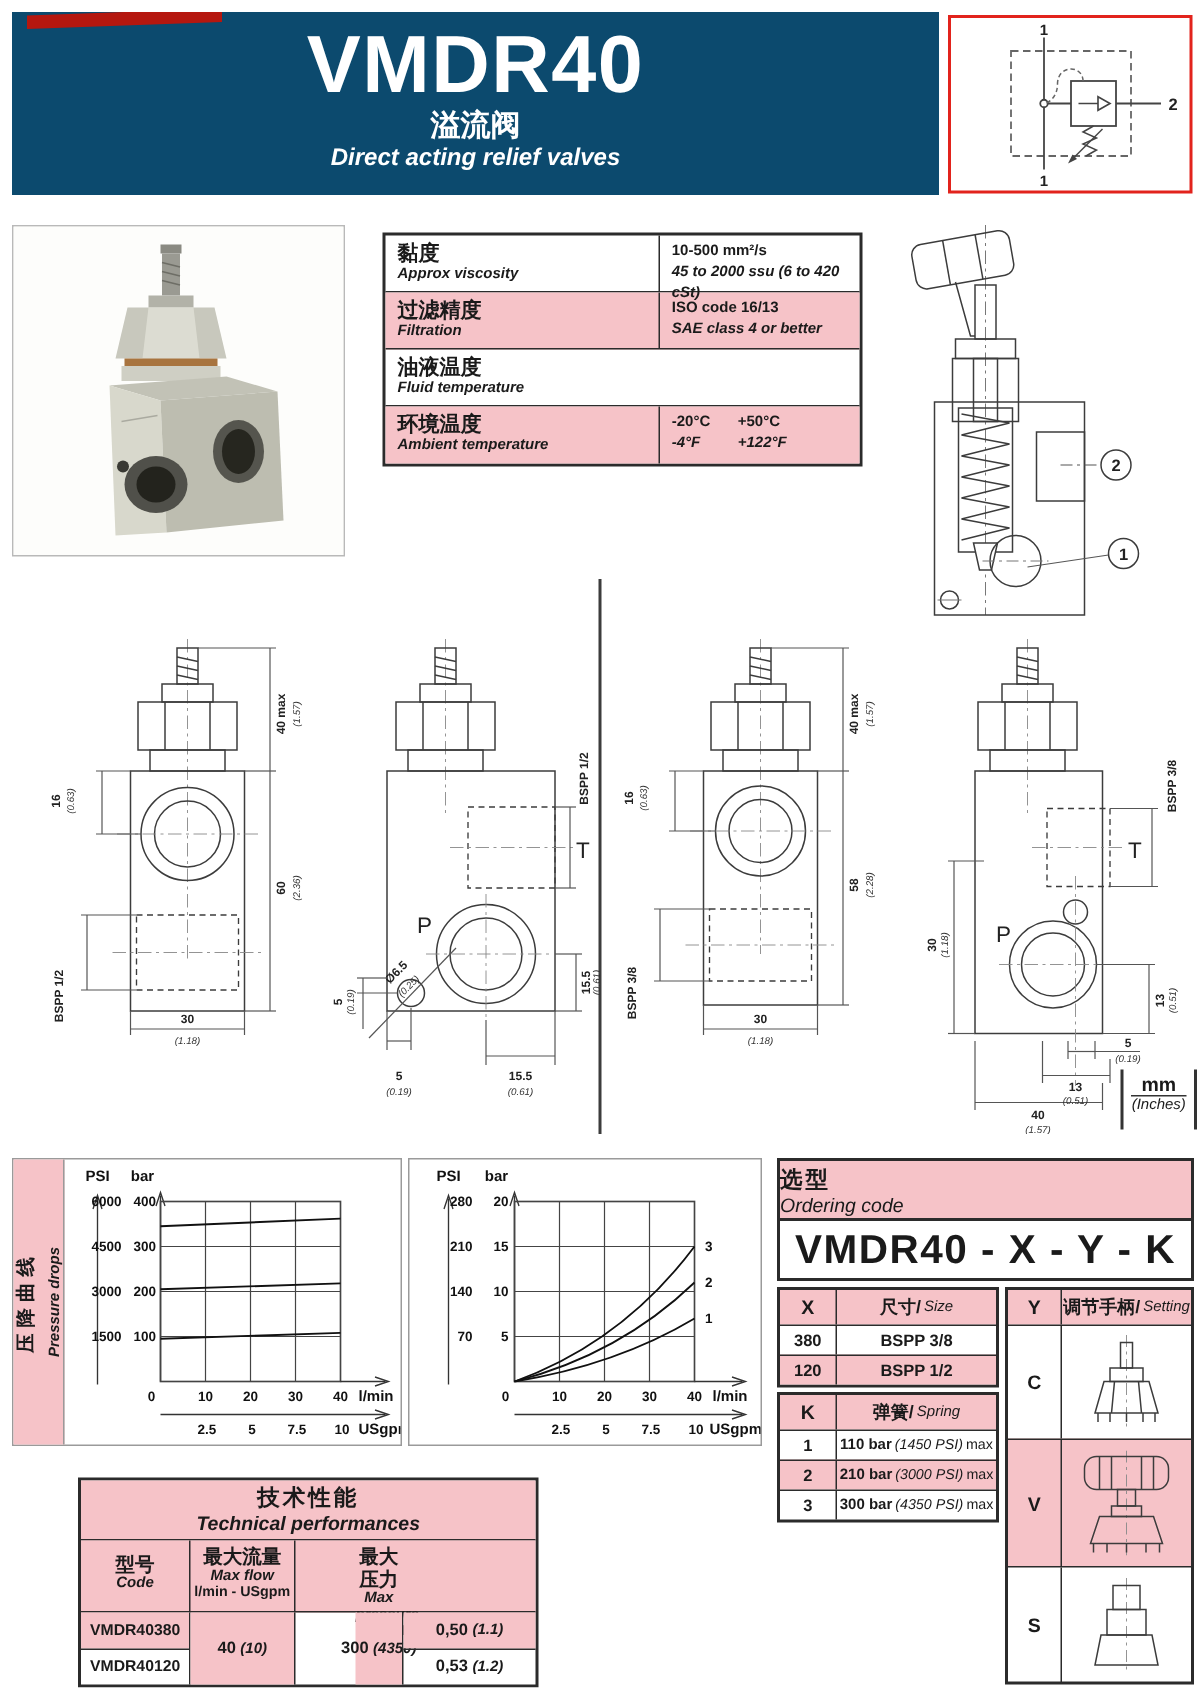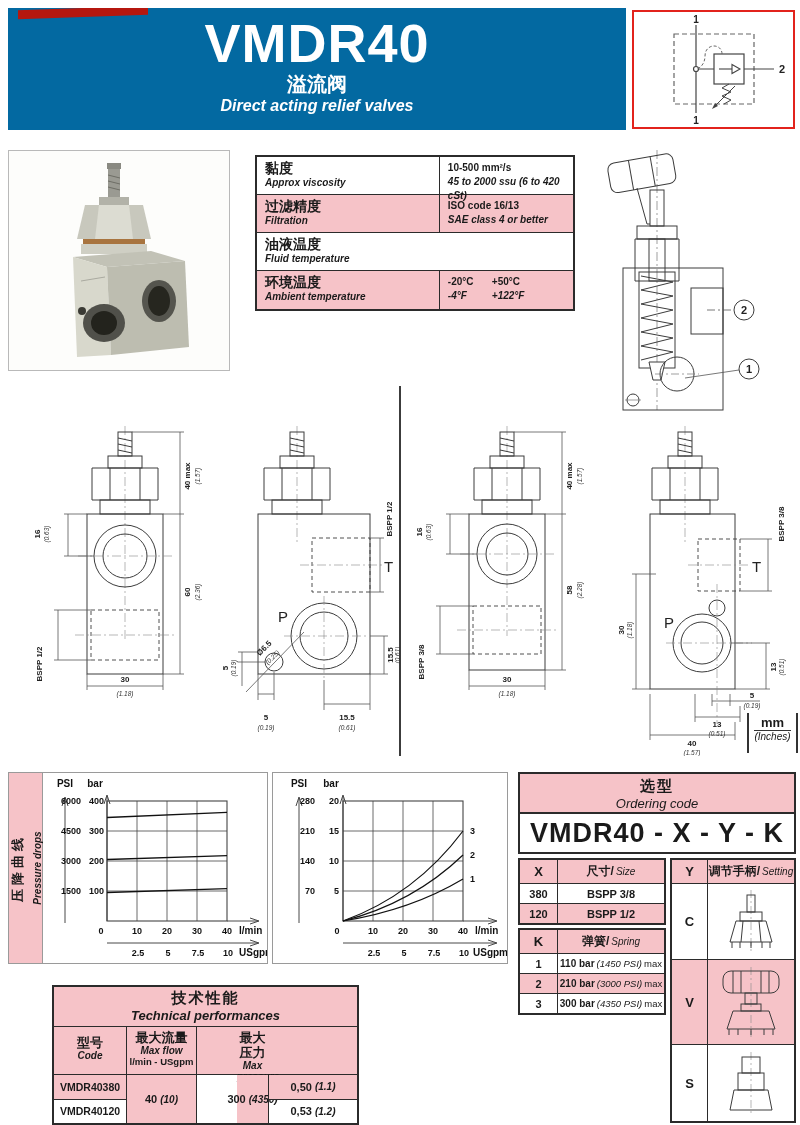--- a/index.html
+++ b/index.html
@@ -2,21 +2,21 @@
 <html><head>
 <meta charset="utf-8">
 <style>
   * { margin:0; padding:0; box-sizing:border-box; }
   body { background:#fff; font-family:"Liberation Sans", sans-serif; color:#1a1a1a; }
   #page { position:relative; width:800px; height:1125px; background:#fff; overflow:hidden; }
   .abs { position:absolute; }
   svg { font-family:"Liberation Sans", sans-serif; }
 
   
-  .hdr { left:8px; top:8px; width:618px; height:122px; background:#0369a1; text-align:center; overflow:hidden; }
+  .hdr { left:8px; top:8px; width:618px; height:122px; background:#0c4a6e; text-align:center; overflow:hidden; }
   .hdr-fold { position:absolute; left:10px; top:0; width:130px; height:9px; background:#b5170f; transform:skewY(-2deg); }
   .hdr-title { margin-top:6px; font-size:54px; font-weight:bold; color:#fff; letter-spacing:1px; line-height:58px; }
   .hdr-cn { font-size:20px; font-weight:bold; color:#fff; line-height:24px; }
   .hdr-en { font-size:16px; font-weight:bold; font-style:italic; color:#fff; line-height:20px; }
   .symbox { left:632px; top:10px; width:163px; height:119px; border:2px solid #e2231c; background:#fff; }
 
   
   .photo { left:8px; top:150px; width:222px; height:221px; border:1px solid #b9b9b9; background:#fdfdfb; }
 
   
@@ -45,21 +45,21 @@
   .chartbox { border:1px solid #9a9a9a; background:#fff; display:flex; }
   .chart1 { left:8px; top:772px; width:260px; height:192px; }
   .chart2 { left:272px; top:772px; width:236px; height:192px; }
   .pstrip { width:34px; height:100%; background:#f6c3c8; border-right:1px solid #9a9a9a; position:relative; }
   .pstrip-rot { position:absolute; top:50%; left:50%; transform:translate(-50%,-50%) rotate(-90deg); white-space:nowrap; text-align:center; }
   .pstrip-cn { font-size:13px; font-weight:bold; letter-spacing:4px; }
   .pstrip-en { font-size:10px; font-style:italic; font-weight:bold; }
 
   
   .ord { left:518px; top:772px; width:278px; }
-  .ord-title { border:2px solid #2b2b2b; background:#f6c3c8; height:42px; text-align:center; padding-top:3px; }
+  .ord-title { border:2px solid #2b2b2b; background:#f6c3c8; height:42px; text-align:left; padding-top:3px; }
   .ord-title-cn { font-size:15px; font-weight:bold; letter-spacing:2px; }
   .ord-title-en { font-size:13px; font-style:italic; }
   .ord-model { border:2px solid #2b2b2b; border-top:none; height:40px; text-align:center; font-size:27px; font-weight:bold; padding-top:4px; letter-spacing:1px; }
   .ord-body { display:flex; margin-top:4px; }
   .ord-left { width:148px; }
   .ord-right { width:126px; margin-left:4px; }
   .stbl { border:2px solid #2b2b2b; }
   .stbl + .stbl { margin-top:3px; }
   .srow { display:flex; border-top:1px solid #2b2b2b; }
   .srow:first-child { border-top:none; }

